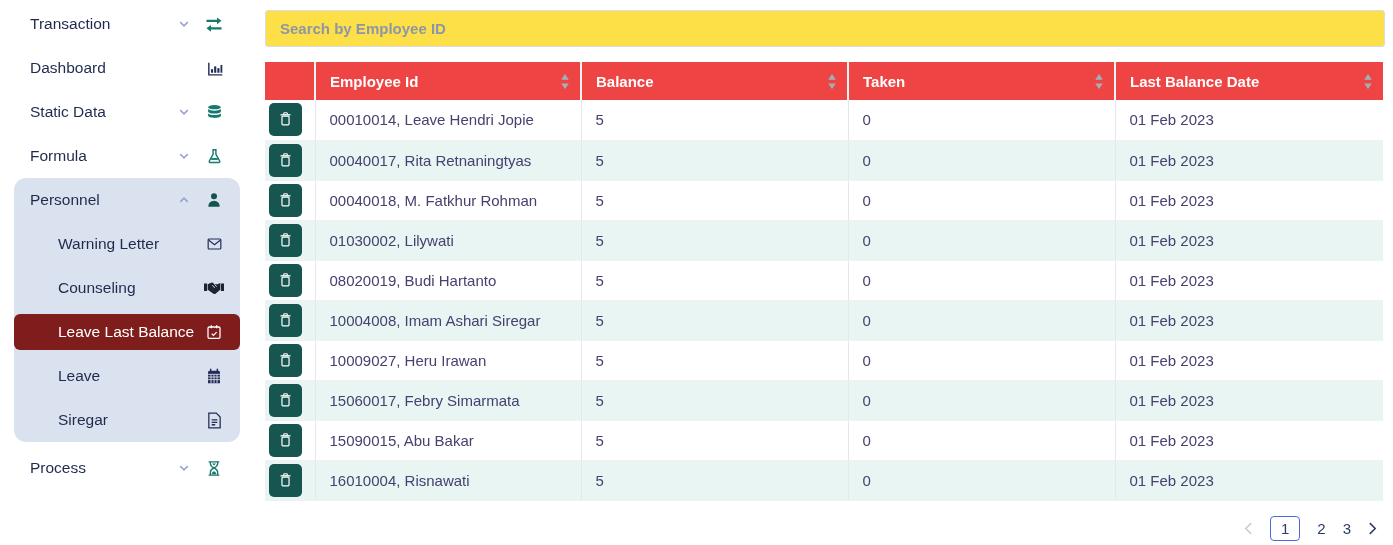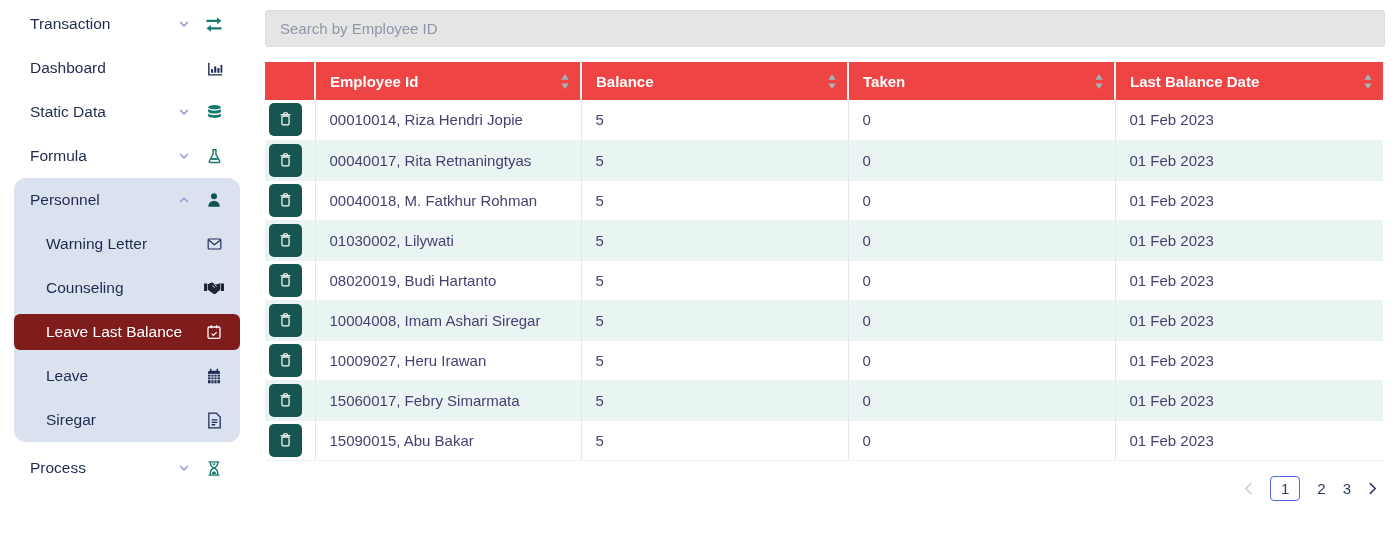--- a/index.html
+++ b/index.html
@@ -13,31 +13,31 @@
   .chevron-icon { margin-left:auto; color:#99a1d2; display:flex; }
   .nav-icon { margin-left:14px; display:flex; width:20px; justify-content:center; }
   .nav-icon.solo { margin-left:auto; }
   .ic-navy { color:#232b57; }
   .ic-teal { color:#15796d; }
   .ic-dteal { color:#14544f; }
 
   .personnel-group { margin-left:14px; width:226px; border-radius:12px;
     background:#dbe2ef; }
   .personnel-group .nav-item { padding:0 16px; }
-  .personnel-group .sub-item { padding:0 16px 0 32px; }
+  .personnel-group .sub-item { padding:0 16px 0 44px; }
   .sub-item.selected { background:#7f1d1d; border-radius:6px; height:36px;
     margin:4px 0; color:#fff; }
   .sub-item.selected .nav-icon { color:#fff; }
   .process-item { margin-top:4px; }
 
   
   .main { position:absolute; left:265px; top:10px; width:1120px; }
   .search-input { width:1120px; height:37px; border:1px solid #d8dde5;
     border-radius:3px; padding:0 14px; font-size:15px; color:#3c4657;
-    outline:none; background:#e5e5e5; }
+    outline:none; background:#fde047;font-weight:bold; }
   .search-input::placeholder { color:#8d96a8; }
 
   .table-wrap { margin-top:15px; width:1118px; }
   table { border-collapse:collapse; width:1118px; table-layout:fixed; }
   th { background:#ef4444; height:38px; padding:0; }
   th + th { border-left:2px solid #f4f4f4; }
   th .h { display:flex; align-items:center; justify-content:space-between;
     padding:0 10px 0 14px; color:#fff; font-size:15px; font-weight:bold;
     text-align:left; }
   .sort-icon { color:#9fb3b6; display:flex; flex-shrink:0; }
@@ -278,21 +278,21 @@
       </thead>
       <tbody id="rows">
           <tr>
             <td class="action"><button class="del-btn">
                 <svg width="17" height="17" viewBox="0 0 24 24" fill="none" stroke="#fff" stroke-width="1.7">
                   <path d="M9.5 5v-1.3a1.2 1.2 0 0 1 1.2-1.2h2.6a1.2 1.2 0 0 1 1.2 1.2V5"></path>
                   <path d="M5 5.4h14" stroke-width="1.9"></path>
                   <rect x="7" y="7.2" width="10" height="12.3" rx="1.4"></rect>
                 </svg>
               </button></td>
-            <td>00010014, Riza Hendri Jopie</td>
+            <td>00010014, Leave Hendri Jopie</td>
             <td>5</td>
             <td>0</td>
             <td>01 Feb 2023</td>
           </tr>
           <tr>
             <td class="action"><button class="del-btn">
                 <svg width="17" height="17" viewBox="0 0 24 24" fill="none" stroke="#fff" stroke-width="1.7">
                   <path d="M9.5 5v-1.3a1.2 1.2 0 0 1 1.2-1.2h2.6a1.2 1.2 0 0 1 1.2 1.2V5"></path>
                   <path d="M5 5.4h14" stroke-width="1.9"></path>
                   <rect x="7" y="7.2" width="10" height="12.3" rx="1.4"></rect>
@@ -383,20 +383,33 @@
           </tr>
           <tr>
             <td class="action"><button class="del-btn">
                 <svg width="17" height="17" viewBox="0 0 24 24" fill="none" stroke="#fff" stroke-width="1.7">
                   <path d="M9.5 5v-1.3a1.2 1.2 0 0 1 1.2-1.2h2.6a1.2 1.2 0 0 1 1.2 1.2V5"></path>
                   <path d="M5 5.4h14" stroke-width="1.9"></path>
                   <rect x="7" y="7.2" width="10" height="12.3" rx="1.4"></rect>
                 </svg>
               </button></td>
             <td>15090015, Abu Bakar</td>
+            <td>5</td>
+            <td>0</td>
+            <td>01 Feb 2023</td>
+          </tr>
+          <tr>
+            <td class="action"><button class="del-btn">
+                <svg width="17" height="17" viewBox="0 0 24 24" fill="none" stroke="#fff" stroke-width="1.7">
+                  <path d="M9.5 5v-1.3a1.2 1.2 0 0 1 1.2-1.2h2.6a1.2 1.2 0 0 1 1.2 1.2V5"></path>
+                  <path d="M5 5.4h14" stroke-width="1.9"></path>
+                  <rect x="7" y="7.2" width="10" height="12.3" rx="1.4"></rect>
+                </svg>
+              </button></td>
+            <td>16010004, Risnawati</td>
             <td>5</td>
             <td>0</td>
             <td>01 Feb 2023</td>
           </tr>
         </tbody>
     </table>
   </div>
 
   <div class="pagination">
     <span class="pg-chev disabled">

